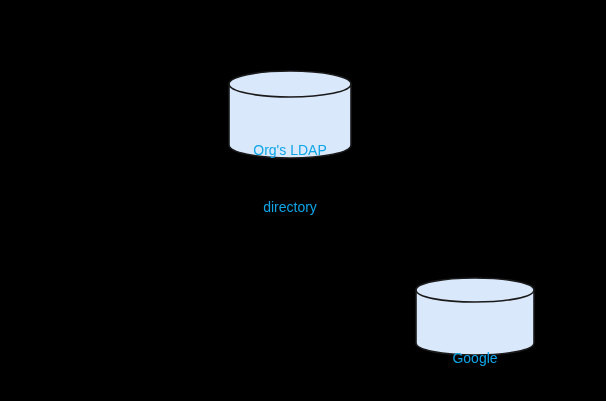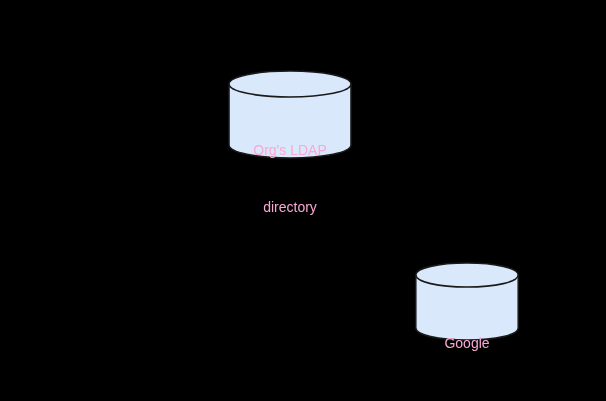--- a/index.html
+++ b/index.html
@@ -34,21 +34,21 @@
     display: block;
     width: 100%;
     height: 100%;
     overflow: visible;
   }
   .db-label {
     position: absolute;
     left: 0;
     width: 100%;
     text-align: center;
-    color: #f9a8d4;
+    color: #0ea5e9;
     font-family: "Liberation Sans", sans-serif;
     font-size: 14px;
     line-height: 19px;
     letter-spacing: 0px;
     white-space: pre;
     pointer-events: none;
   }
   .db-label .line {
     display: block;
   }
@@ -69,22 +69,22 @@
     top: 272px;
     width: 123px;
     height: 84px;
   }
   #node-emm .db-label {
     top: 30px;
   }
 
   #node-google {
     left: 415px;
-    top: 262px;
-    width: 104px;
+    top: 277px;
+    width: 120px;
     height: 79px;
   }
   #node-google .db-label {
     top: 34px;
   }
 </style>
 </head>
 <body>
 
 <div id="canvas">

